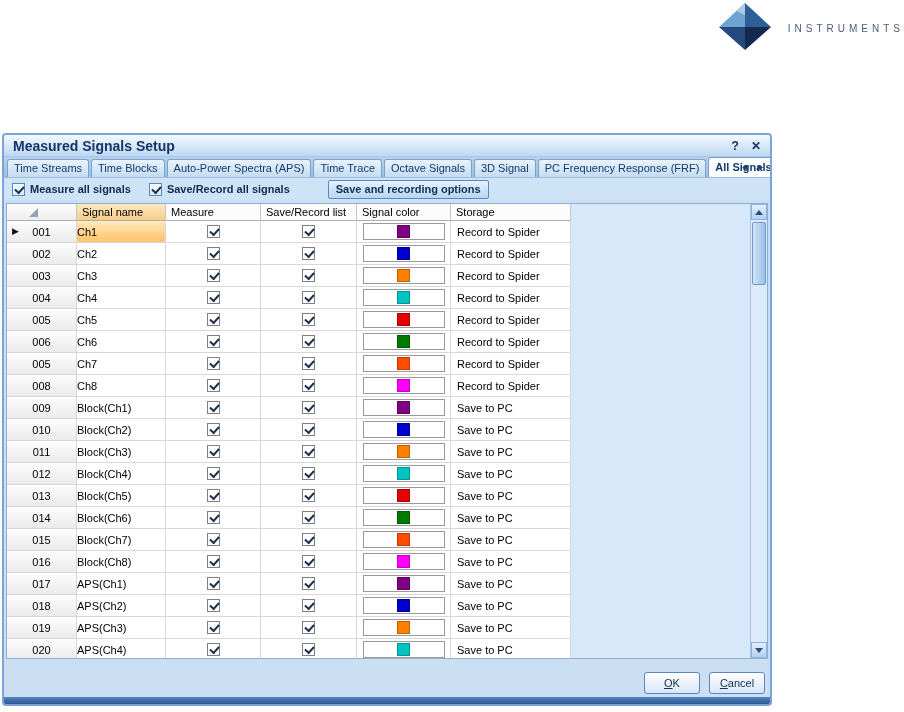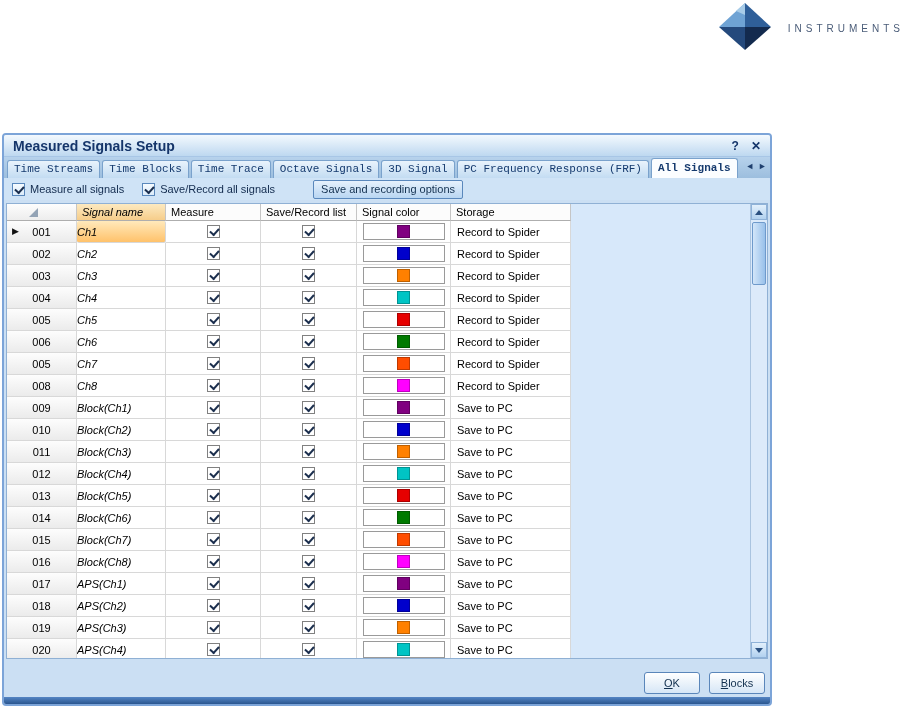--- a/index.html
+++ b/index.html
@@ -17,31 +17,31 @@
     border:2px solid #7ca4d8; border-radius:4px; background:#cbdff3;
     display:flex; flex-direction:column; overflow:hidden; }
 
   .titlebar { height:22px; flex:0 0 22px; background:linear-gradient(#f3f9fe,#bed8f0);
     border-bottom:1px solid #a8c6e6; display:flex; align-items:center; padding:0 9px; }
   .titlebar .title { flex:1; font-size:14px; font-weight:bold; color:#15356a; }
   .tb-btn { font-size:12px; font-weight:bold; color:#15356a; margin-left:12px; cursor:default; }
 
   
   .tabstrip { height:21px; flex:0 0 21px; background:linear-gradient(#b7d2ec,#9cbede);
-    display:flex; align-items:flex-end; padding:0 3px; position:relative;font-family:Liberation Mono, monospace; }
+    display:flex; align-items:flex-start; padding:0 3px; position:relative; }
   .tab { height:18px; line-height:17px; padding:0 6px; margin-right:2px; font-size:11px;
     color:#153a6e; background:linear-gradient(#e9f3fc,#c3dcf2); border:1px solid #7aa2cc;
     border-bottom:none; border-radius:3px 3px 0 0; white-space:nowrap; cursor:default; }
   .tab.active { background:#fbfdff; font-weight:bold; height:20px; line-height:19px; }
   .tab-scroll { position:absolute; right:5px; top:5px; display:flex; gap:7px; }
   .tab-scroll span { font-size:9px; color:#1f3f6e; cursor:default; }
 
   
   .toolbar { height:22px; flex:0 0 22px; background:#cfe3f6; display:flex; align-items:center;
-    padding:0 8px; font-size:11px; color:#122b4e; }
+    padding:0 8px; font-size:11px; color:#122b4e;font-weight:bold; }
   .cb13 { width:13px; height:13px; border:1px solid #5a88bc; background:linear-gradient(#f6fbff,#dcecfa);
     display:inline-block; position:relative; margin-right:5px; flex:0 0 13px; }
   .cb13.checked::after, .gridcb.checked::after { content:""; position:absolute; left:2px; top:2px;
     width:7px; height:4px; border-left:2px solid #1c2f4e; border-bottom:2px solid #1c2f4e;
     transform:rotate(-48deg); }
   .tb-label { margin-right:18px; }
   .tb-check { display:flex; align-items:center; }
   .options-btn { margin-left:20px; padding:2px 7px 3px; font-size:11px; color:#12304f;
     background:linear-gradient(#e6f1fc,#b9d6f2); border:1px solid #5a88bc; border-radius:2px; cursor:default; }
 
@@ -54,21 +54,21 @@
   .grid-header { display:flex; height:17px; flex:0 0 17px; background:#fcfcfc; }
   .hcell { border-right:1px solid #c5c5c5; border-bottom:1px solid #aeaeae; font-size:11px;
     color:#000; display:flex; align-items:center; padding-left:5px; cursor:default; }
   .hcell.c0 { justify-content:center; padding-left:0; position:relative;
     background:linear-gradient(#fdfdfd,#ededed); }
   .hcell.c1 { background:linear-gradient(#fce9c0,#f6cd8a); }
   .selall { position:absolute; left:22px; top:4px; width:0; height:0;
     border-left:9px solid transparent; border-bottom:9px solid #93a3b5; }
 
   .c0 { width:70px; flex:0 0 70px; }
-  .c1 { width:89px; flex:0 0 89px;font-style:italic; }
+  .c1 { width:89px; flex:0 0 89px; }
   .c2 { width:95px; flex:0 0 95px; }
   .c3 { width:96px; flex:0 0 96px; }
   .c4 { width:94px; flex:0 0 94px; }
   .c5 { width:120px; flex:0 0 120px; }
 
   .grid-rows { flex:1; overflow:hidden; }
   .trow { display:flex; height:22px; background:#fff; }
   .cell { border-right:1px solid #d8d8d8; border-bottom:1px solid #d8d8d8; font-size:11px;
     color:#000; display:flex; align-items:center; }
   .cell.c0 { justify-content:center; position:relative; background:linear-gradient(#fdfdfd,#ebebeb); }
@@ -135,20 +135,23 @@
 
   <div class="tabstrip">
     <div style="display:flex; align-items:flex-end;">
         <div class="tab">
     <span>Time Streams</span>
   </div>
         <div class="tab">
     <span>Time Blocks</span>
   </div>
         <div class="tab">
+    <span>Auto-Power Spectra (APS)</span>
+  </div>
+        <div class="tab">
     <span>Time Trace</span>
   </div>
         <div class="tab">
     <span>Octave Signals</span>
   </div>
         <div class="tab">
     <span>3D Signal</span>
   </div>
         <div class="tab">
     <span>PC Frequency Response (FRF)</span>
@@ -662,18 +665,18 @@
           <span class="tri-down"></span>
         </div>
     </div>
   </div>
 
   <div class="footer">
     <div class="btn">
       <span class="accel">OK</span>
     </div>
     <div class="btn">
-      <span class="accel">Blocks</span>
+      <span class="accel">Cancel</span>
     </div>
   </div>
 
   <div class="bottom-bar"></div>
 </div>
 
 </body></html>

